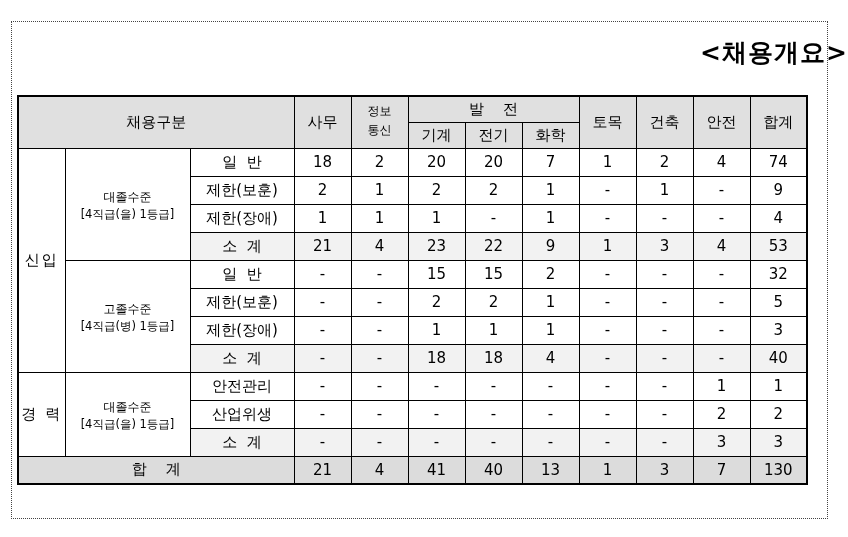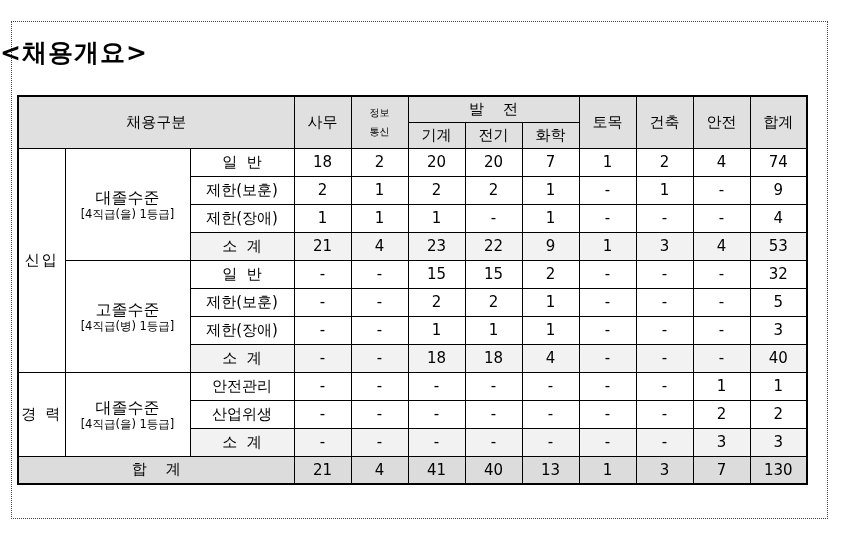--- a/index.html
+++ b/index.html
@@ -16,21 +16,21 @@
     position: absolute;
     left: 11px; top: 21px;
     width: 817px; height: 498px;
     border: 1px dotted #444;
   }
 
   .title {
     position: absolute;
     left: 0; top: 36px;
     width: 848px;
-    text-align: left;
+    text-align: right;
     font-size: 25px;
     font-weight: bold;
     letter-spacing: 1px;
   }
 
   .unit-label {
     position: absolute;
     top: 66px;
     left: 26px;
     width: 789px;
@@ -58,23 +58,23 @@
   }
   tr.hdr  { height: 26px; }
   tr.body { height: 28px; }
 
   th.head { background: var(--header_bg, #e0e0e0); font-size: 16px; }
   td.subtotal { background: var(--subtotal_bg, #f2f2f2); }
   td.total, th.total { background: var(--total_bg, #dcdcdc); font-size: 16px; }
 
   td.rowlabel { font-size: 16px; }
   td.grouplabel { font-size: 17px; letter-spacing: 2px; }
-  .lvl-line1 { display: block; font-size: 16px; line-height: 19px; }
+  .lvl-line1 { display: block; font-size: 12px; line-height: 19px; }
   .lvl-line2 { display: block; font-size: 11.5px; line-height: 14px; }
-  .two-line  { display: block; font-size: 10px; line-height: 19px; }
+  .two-line  { display: block; font-size: 12px; line-height: 19px; font-family: Liberation Mono, monospace; }
 </style>
 </head>
 <body>
 
 <div class="page">
   <div class="frame"></div>
   <div class="title">&lt;채용개요&gt;</div>
 
   <table class="recruit">
     <colgroup>

